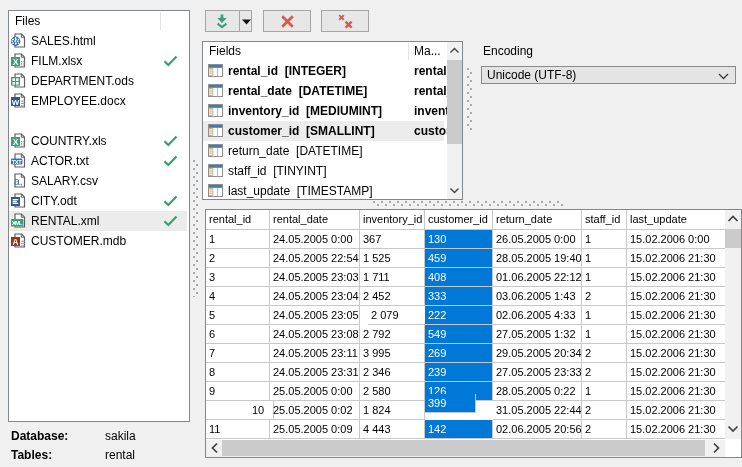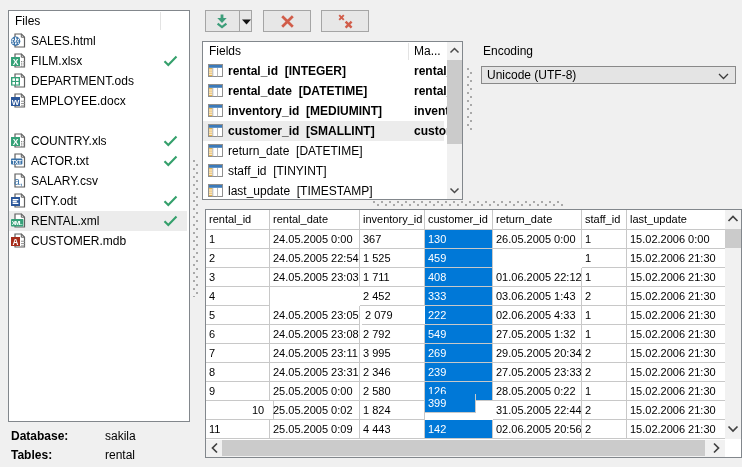--- a/index.html
+++ b/index.html
@@ -272,38 +272,40 @@
     <div class="cell" style="left:64px;top:20px;width:90px;">24.05.2005 0:00</div>
     <div class="cell" style="left:154px;top:20px;width:65px;">367</div>
     <div class="cell bluecell" style="left:219px;top:20px;width:68px;">130</div>
     <div class="cell" style="left:287px;top:20px;width:89px;">26.05.2005 0:00</div>
     <div class="cell" style="left:376px;top:20px;width:45px;">1</div>
     <div class="cell" style="left:421px;top:20px;width:98px;border-right:none;">15.02.2006 0:00</div>
     <div class="cell" style="left:0px;top:39px;width:64px;">2</div>
     <div class="cell" style="left:64px;top:39px;width:90px;">24.05.2005 22:54</div>
     <div class="cell" style="left:154px;top:39px;width:65px;">1 525</div>
     <div class="cell bluecell" style="left:219px;top:39px;width:68px;">459</div>
+    <div class="cell" style="left:287px;top:39px;width:89px;">28.05.2005 19:40</div>
     <div class="cell" style="left:376px;top:39px;width:45px;">1</div>
     <div class="cell" style="left:421px;top:39px;width:98px;border-right:none;">15.02.2006 21:30</div>
     <div class="cell" style="left:0px;top:58px;width:64px;">3</div>
     <div class="cell" style="left:64px;top:58px;width:90px;">24.05.2005 23:03</div>
     <div class="cell" style="left:154px;top:58px;width:65px;">1 711</div>
     <div class="cell bluecell" style="left:219px;top:58px;width:68px;">408</div>
     <div class="cell" style="left:287px;top:58px;width:89px;">01.06.2005 22:12</div>
     <div class="cell" style="left:376px;top:58px;width:45px;">1</div>
     <div class="cell" style="left:421px;top:58px;width:98px;border-right:none;">15.02.2006 21:30</div>
     <div class="cell" style="left:0px;top:77px;width:64px;">4</div>
+    <div class="cell" style="left:64px;top:77px;width:90px;">24.05.2005 23:04</div>
     <div class="cell" style="left:154px;top:77px;width:65px;">2 452</div>
     <div class="cell bluecell" style="left:219px;top:77px;width:68px;">333</div>
     <div class="cell" style="left:287px;top:77px;width:89px;">03.06.2005 1:43</div>
     <div class="cell" style="left:376px;top:77px;width:45px;">2</div>
     <div class="cell" style="left:421px;top:77px;width:98px;border-right:none;">15.02.2006 21:30</div>
     <div class="cell" style="left:0px;top:96px;width:64px;">5</div>
     <div class="cell" style="left:64px;top:96px;width:90px;">24.05.2005 23:05</div>
-    <div class="cell" style="left:156px;top:96px;width:65px;">2 079</div>
+    <div class="cell" style="left:162px;top:96px;width:65px;">2 079</div>
     <div class="cell bluecell" style="left:219px;top:96px;width:68px;">222</div>
     <div class="cell" style="left:287px;top:96px;width:89px;">02.06.2005 4:33</div>
     <div class="cell" style="left:376px;top:96px;width:45px;">1</div>
     <div class="cell" style="left:421px;top:96px;width:98px;border-right:none;">15.02.2006 21:30</div>
     <div class="cell" style="left:0px;top:115px;width:64px;">6</div>
     <div class="cell" style="left:64px;top:115px;width:90px;">24.05.2005 23:08</div>
     <div class="cell" style="left:154px;top:115px;width:65px;">2 792</div>
     <div class="cell bluecell" style="left:219px;top:115px;width:68px;">549</div>
     <div class="cell" style="left:287px;top:115px;width:89px;">27.05.2005 1:32</div>
     <div class="cell" style="left:376px;top:115px;width:45px;">1</div>

